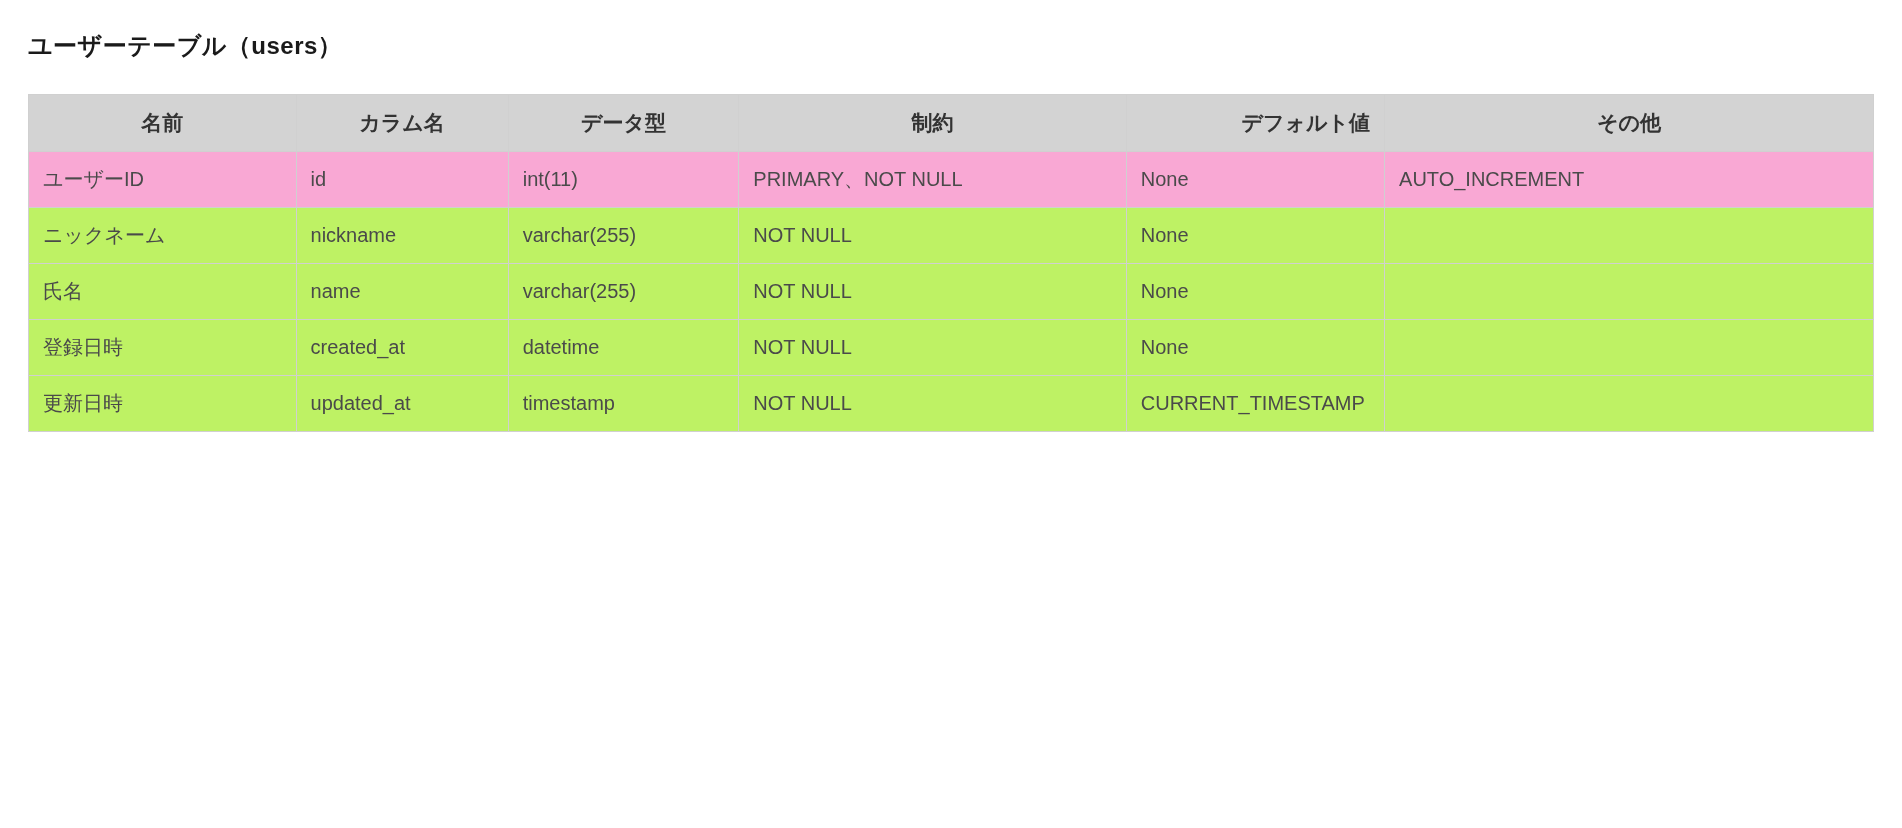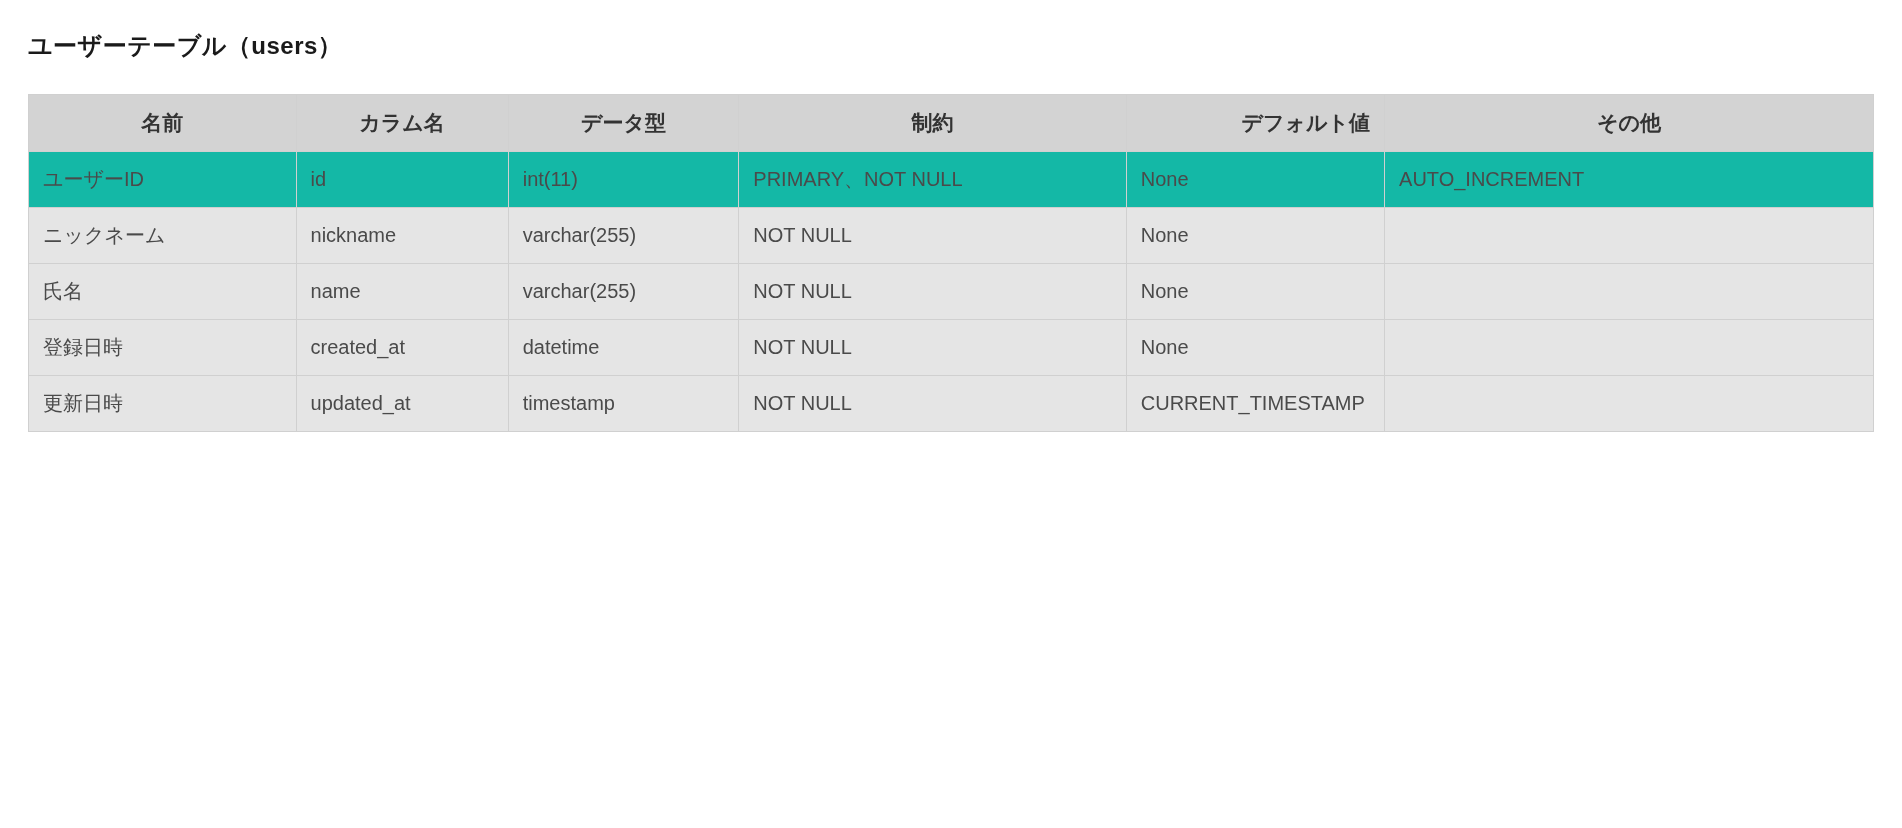--- a/index.html
+++ b/index.html
@@ -34,24 +34,24 @@
     th {
       background-color: #d3d3d3;
       font-weight: 700;
       text-align: center;
       color: #333;
       font-size: 21px;
       font-family: Liberation Serif, serif;
     }
     td {
       color: #4a4a4a;
-      background-color: #e5e5e5;
+      background-color: #bef264;
     }
     tbody tr:first-child td {
-      background-color: #14b8a6;
+      background-color: #f9a8d4;
       margin-left: 8px;
     }
     .col-name { width: 14.5%; }
     .col-column { width: 11.5%; }
     .col-type { width: 12.5%; }
     .col-constraint { width: 21%; }
     .col-default { width: 14%; text-align: right; }
     .col-other { width: 26.5%; }
   </style>
 </head>

